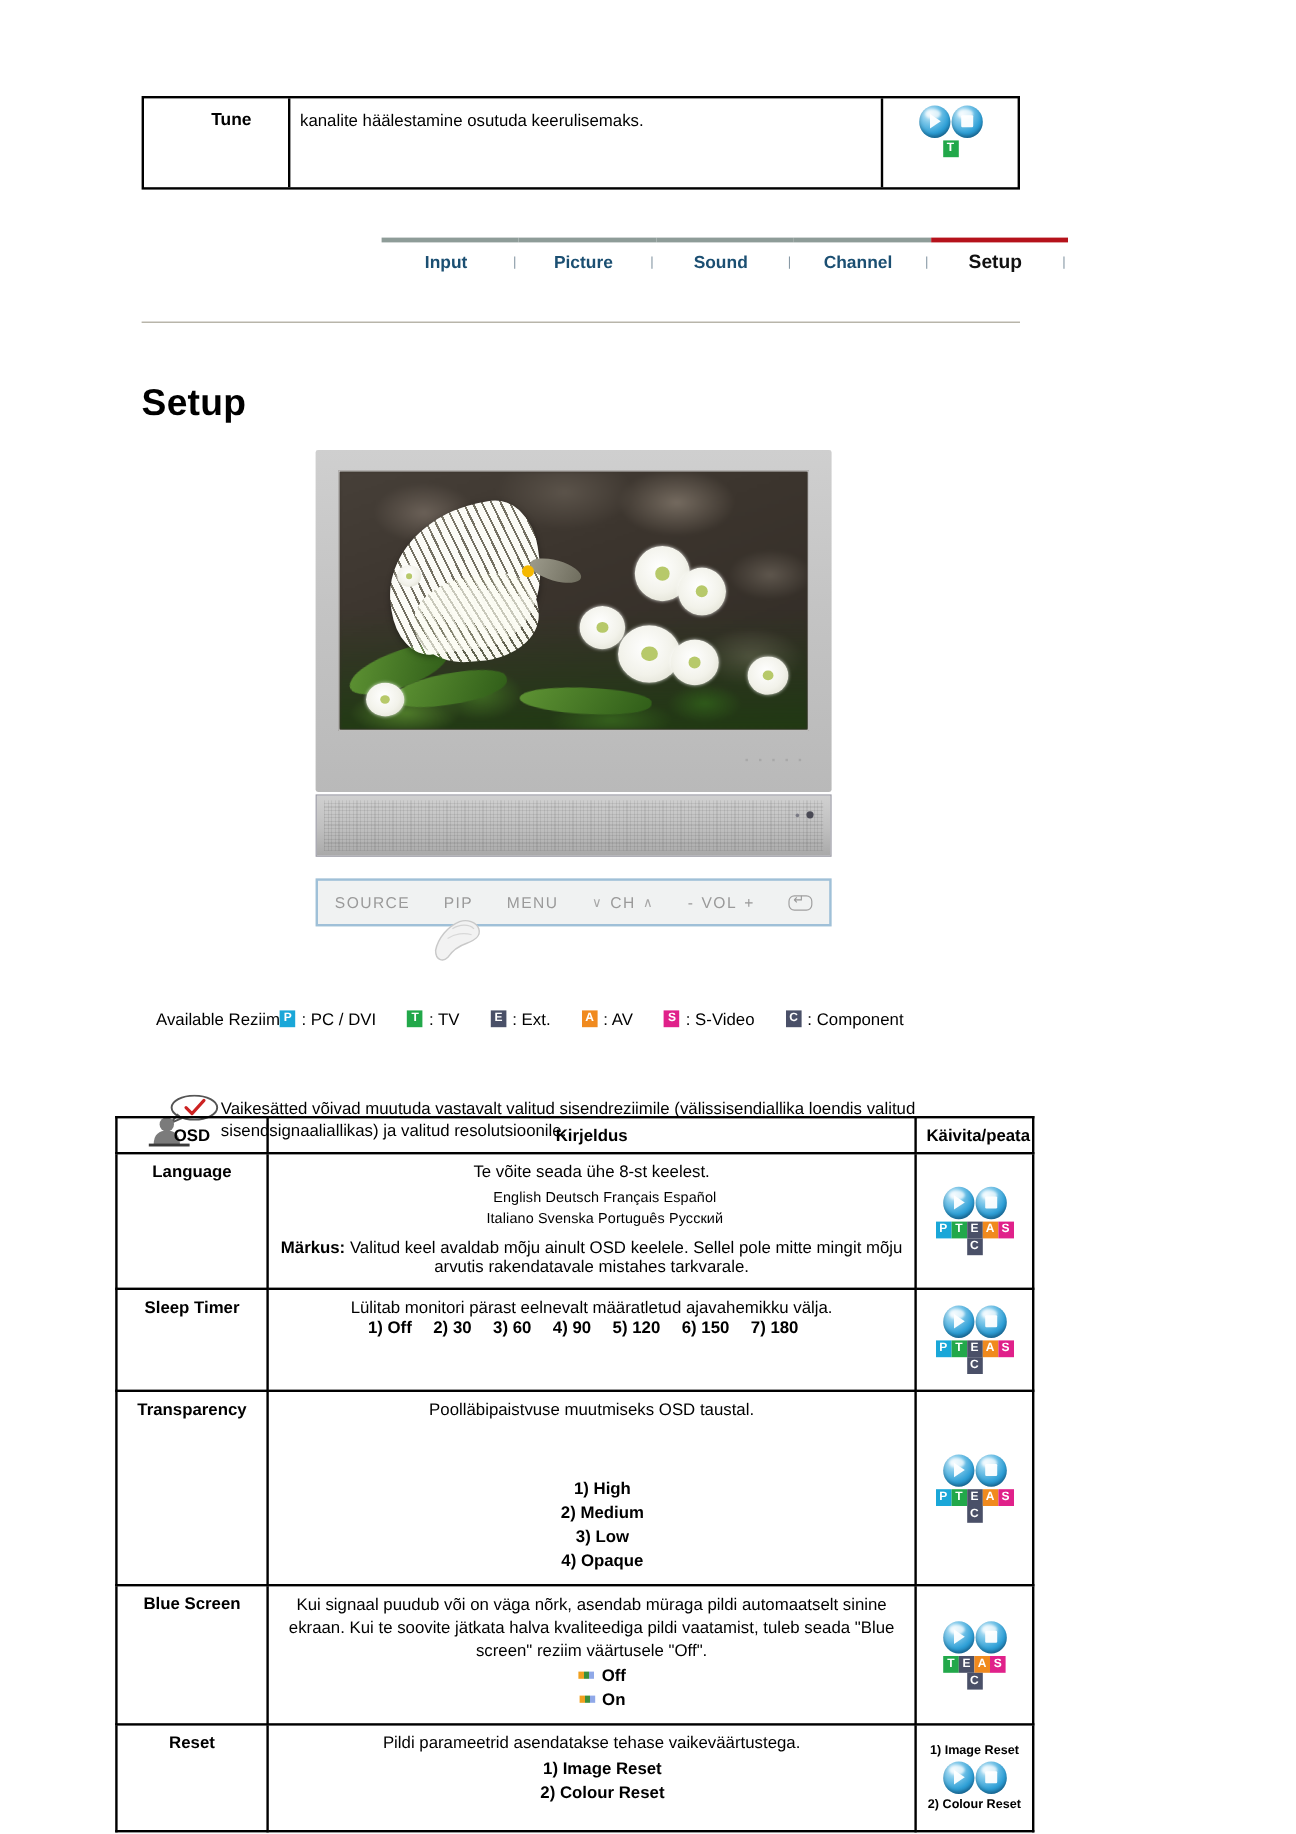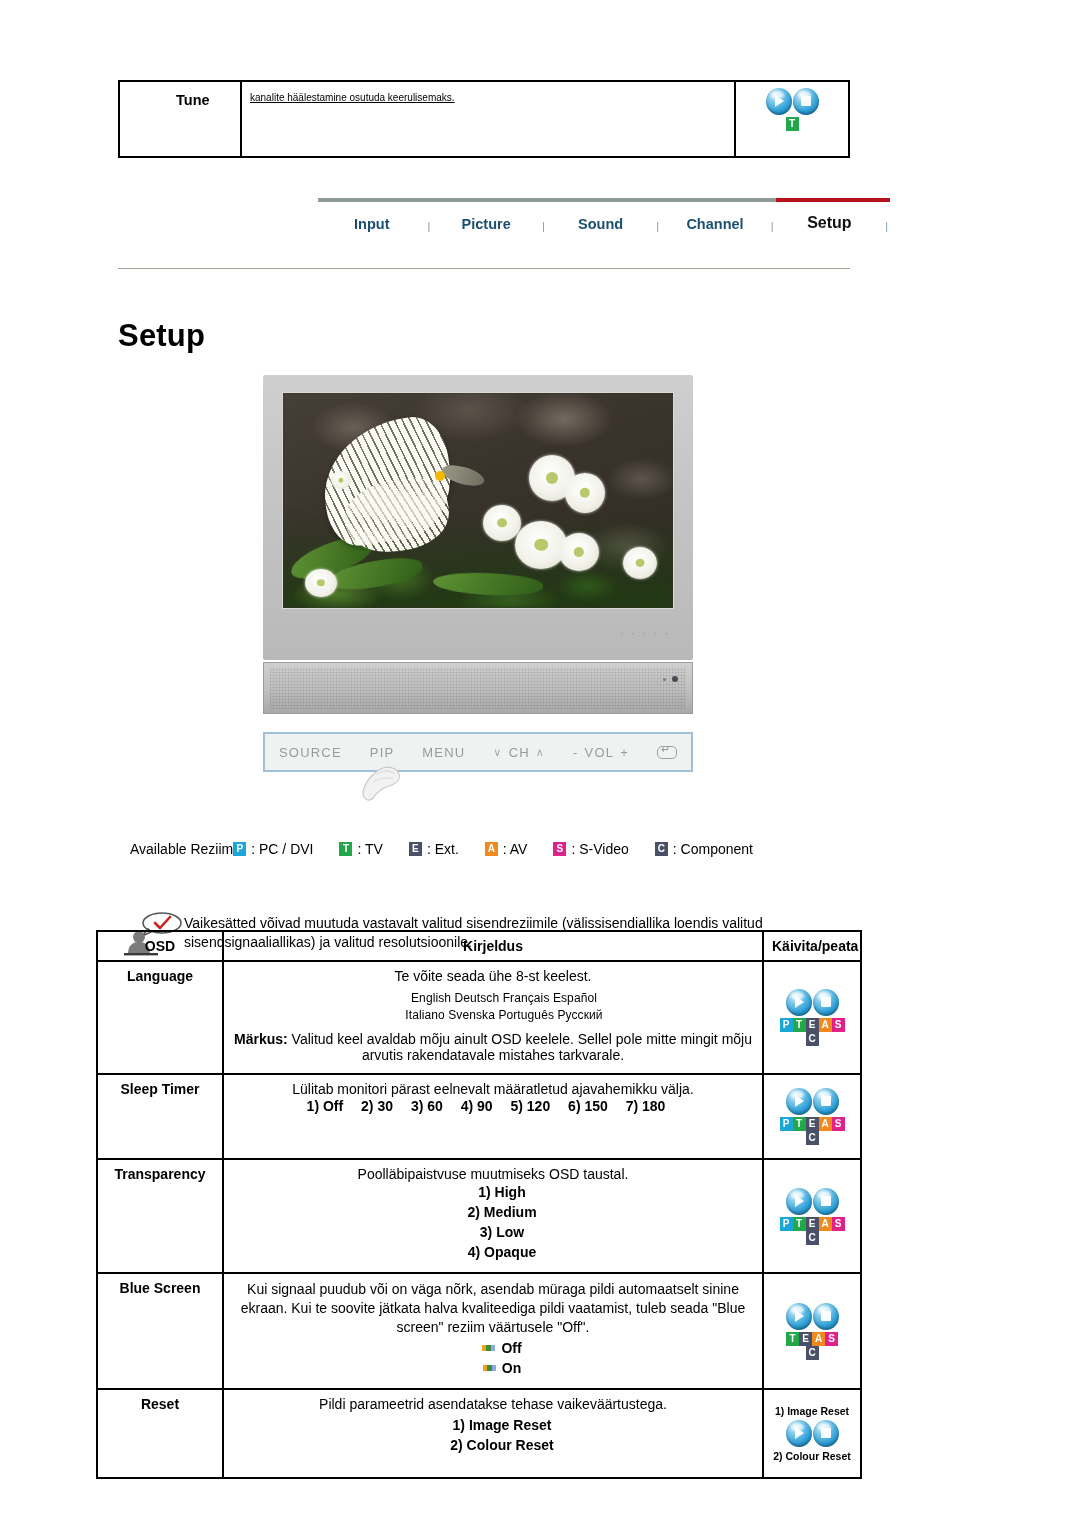--- a/index.html
+++ b/index.html
@@ -28,22 +28,21 @@
     width: 86px;
     border-right: 2px solid #000;
     display: flex; align-items: flex-start;
     padding: 10px 0 0 20px;
     font-weight: bold; font-size: 14.5px;
   }
   .tune-desc {
     flex: 1;
     border-right: 2px solid #000;
     padding: 10px 0 0 8px;
-    font-size: 10px;
-    text-decoration: underline;
+    font-size: 14px;
   }
   .tune-icons {
     width: 112px;
     display: flex; flex-direction: column;
     align-items: center; justify-content: flex-start;
     padding-top: 6px;
   }
 
   
   .btn-pair { display: flex; gap: 1px; }
@@ -90,21 +89,21 @@
   
   .navwrap {
     position: absolute;
     left: 318px; top: 198px;
     width: 572px;
   }
   .navline { display: flex; height: 4px; }
   .navline .seg { background: #8e9c98; flex: 1; }
   .navline .seg.active { background: #b5121b; }
   .navtabs {
-    display: flex; align-items: flex-end;
+    display: flex; align-items: center;
     height: 30px;
     padding-top: 4px;
   }
   .navtab {
     flex: 1;
     text-align: center;
     font-size: 14.5px;
     color: #1b4f72;
     font-weight: bold;
   }
@@ -332,21 +331,21 @@
     text-align: center;
     vertical-align: middle;
     padding: 6px 2px;
   }
   .iconcell { display: flex; flex-direction: column; align-items: center; }
   .lang-list {
     font-size: 12px; line-height: 17px;
     margin: 6px 0 7px 22px;
     letter-spacing: .1px;
   }
-  .opts { font-weight: bold; }
+  .opts { font-weight: bold; margin-top: 48px; }
   .opt-line { margin-left: 18px; line-height: 20px; }
   .inline-opts { font-weight: bold; margin-top: 1px; }
   .inline-opts span { margin-right: 14px; }
   .bullet {
     display: inline-block;
     width: 13px; height: 6px;
     margin-right: 6px;
     vertical-align: 2px;
     background: linear-gradient(90deg,#f0a020 0%, #f0a020 34%, #3b8f3b 34%, #3b8f3b 67%, #8fa8e8 67%, #8fa8e8 100%);
   }

